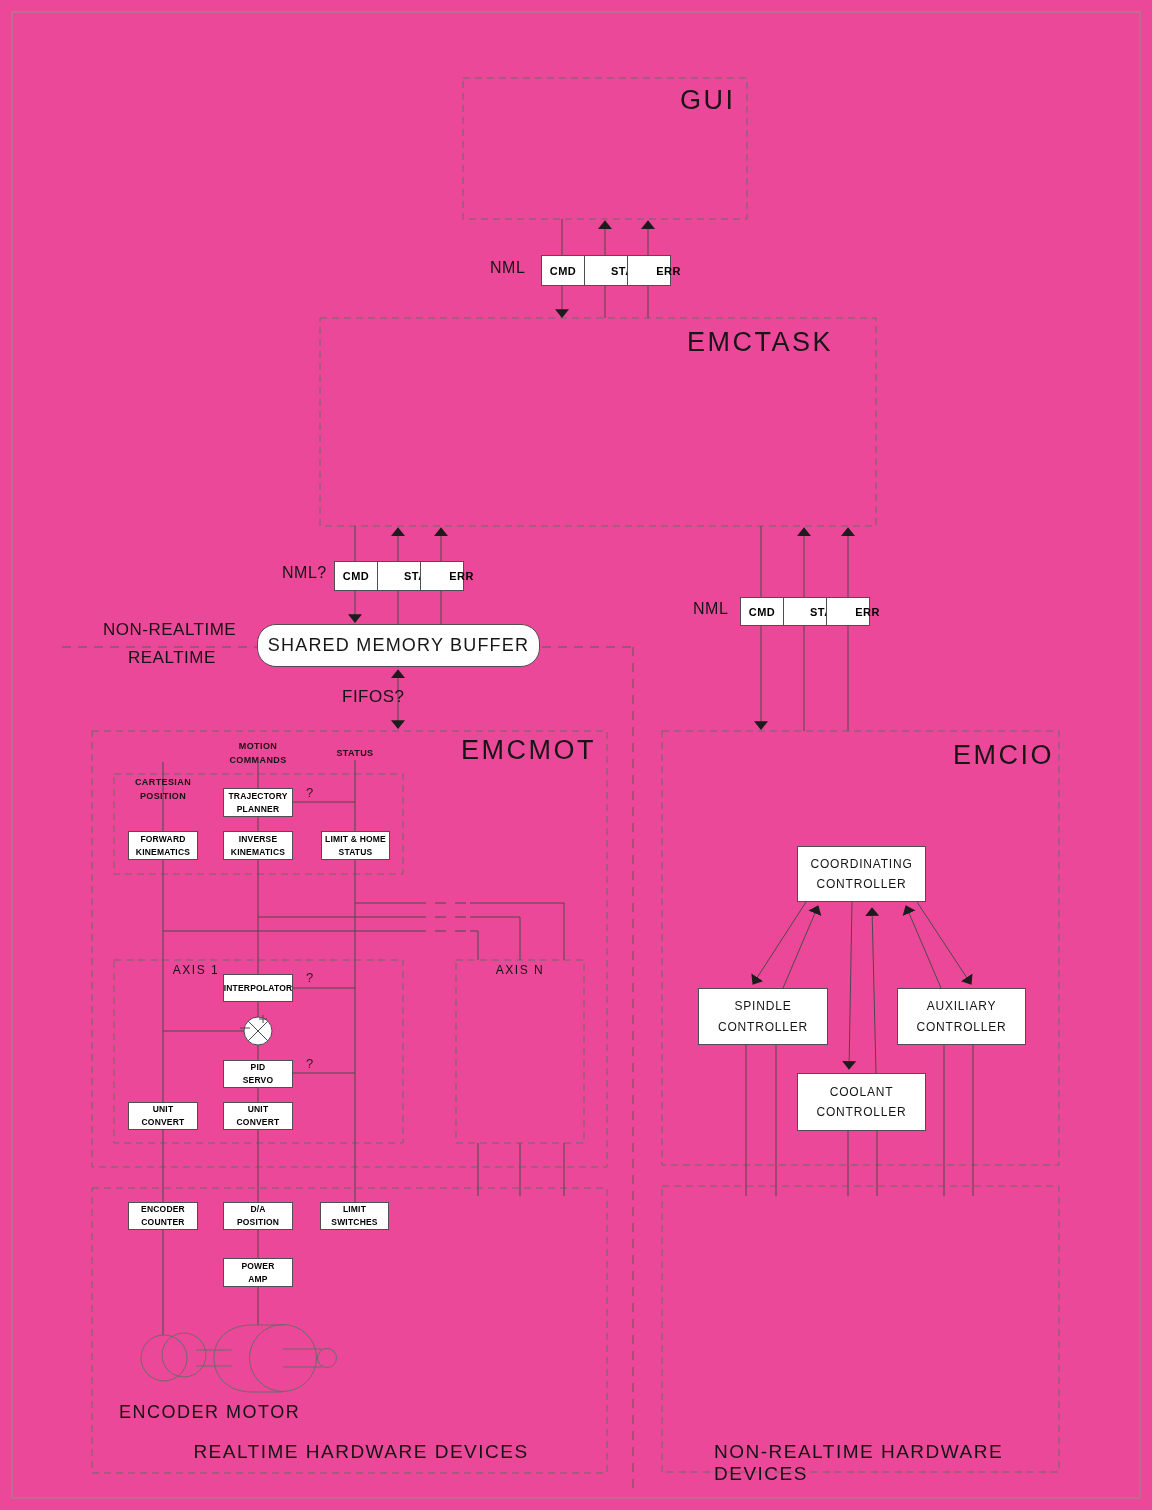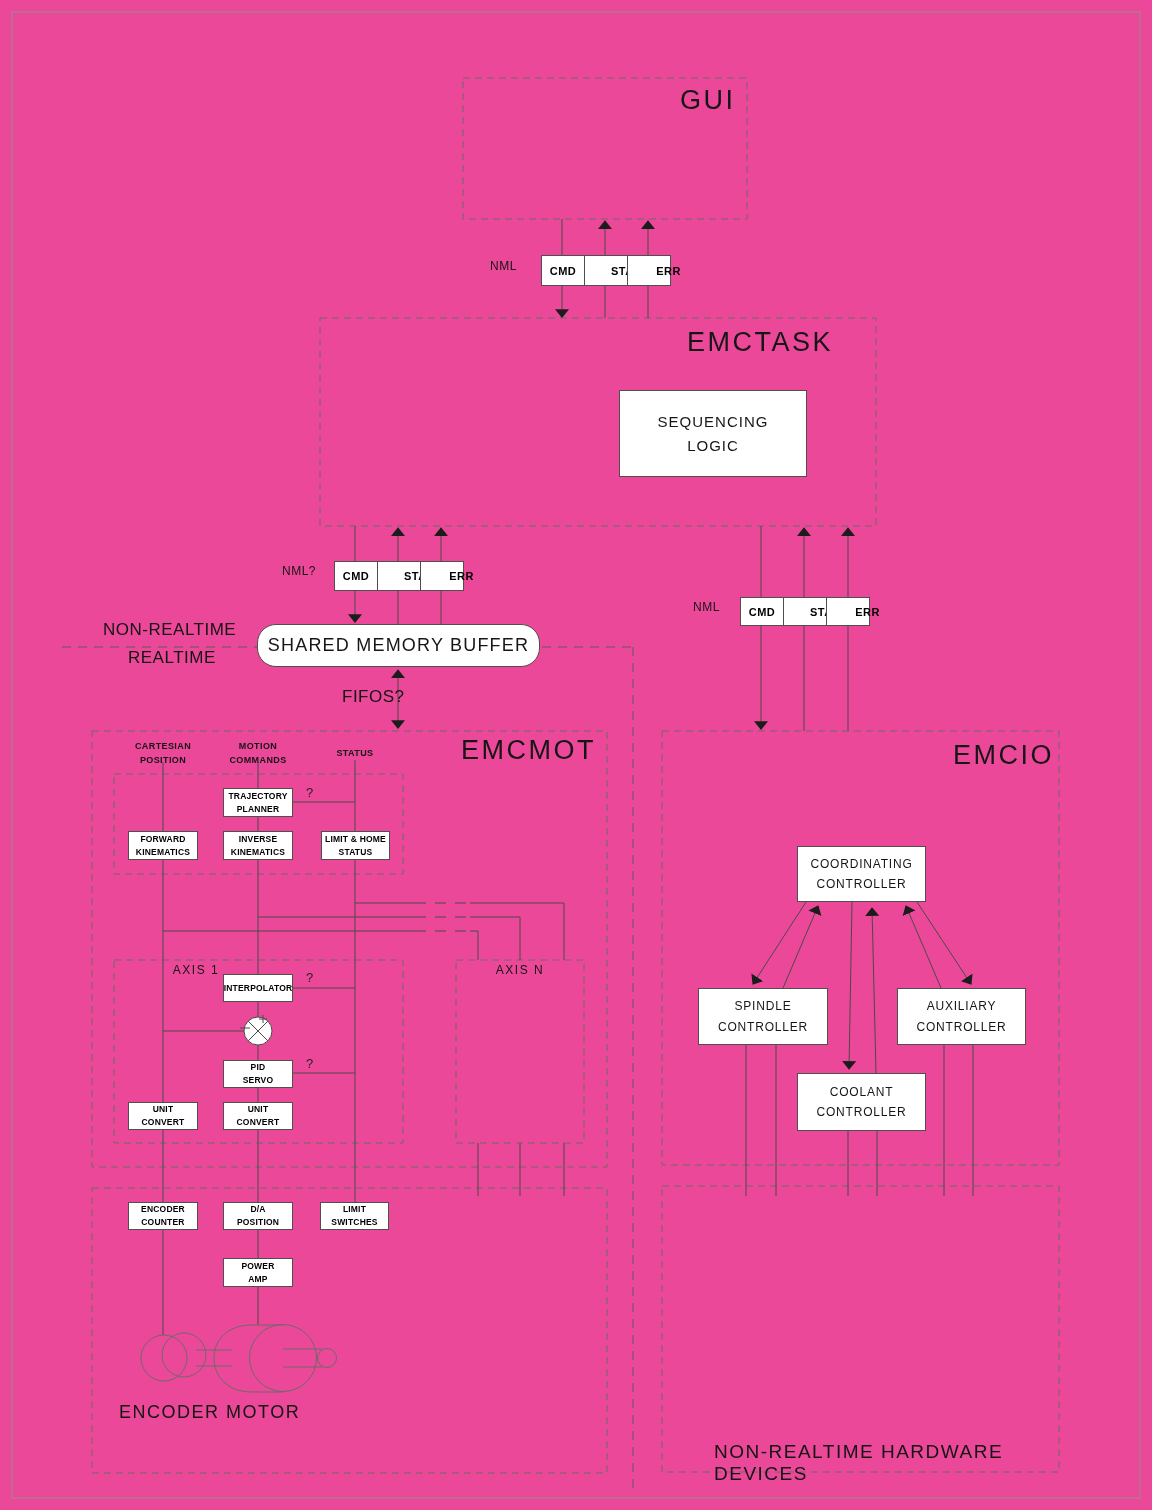--- a/index.html
+++ b/index.html
@@ -8,21 +8,21 @@
   svg.wires{position:absolute;left:0;top:0;}
   .sbox{position:absolute;box-sizing:border-box;border:1px solid #4f4f4f;background:#fff;
         display:flex;align-items:center;justify-content:center;text-align:center;
         white-space:pre-line;color:#000;}
   .xs{font-size:8.5px;font-weight:bold;letter-spacing:.2px;line-height:1.5;}
   .md{font-size:15px;letter-spacing:1px;line-height:1.55;color:#161616;}
   .ctrl{font-size:12px;letter-spacing:.8px;line-height:1.7;color:#161616;}
   .smbx{font-size:18px;letter-spacing:1.2px;color:#161616;border-radius:19px;}
   .lbl{position:absolute;white-space:pre-line;color:#141414;}
   .big{font-size:27px;letter-spacing:2.5px;color:#161616;}
-  .mid{font-size:12px;letter-spacing:.5px;}
+  .mid{font-size:16px;letter-spacing:.5px;}
   .seg{font-size:17px;letter-spacing:.5px;}
   .cap{font-size:19px;letter-spacing:1.5px;}
   .colh{font-size:9px;font-weight:bold;letter-spacing:.4px;text-align:center;
         transform:translateX(-50%);line-height:1.55;}
   .axl{font-size:12px;letter-spacing:1.5px;}
   .q{font-size:13px;color:#222;}
   .ctr{transform:translateX(-50%);}
   .cells{position:absolute;display:flex;}
   .cell{box-sizing:border-box;width:44px;border:1px solid #4f4f4f;background:#fff;
         display:flex;align-items:center;justify-content:center;
@@ -189,29 +189,27 @@
     <div class="cell" style="height:30px">ERR</div>
   </div>
 
   <div class="lbl mid" style="left:693px;top:600px">NML</div>
   <div class="cells" style="left:740px;top:597px;height:29px">
     <div class="cell" style="height:29px">CMD</div>
     <div class="cell" style="height:29px">STAT</div>
     <div class="cell" style="height:29px">ERR</div>
   </div>
 
-  <div class="sbox md" style="left:619px;top:390px;width:188px;height:87px">SEQUENCING
-LOGIC</div>
 
   <div class="sbox smbx" style="left:257px;top:624px;width:283px;height:43px">SHARED MEMORY BUFFER</div>
   <div class="lbl seg" style="left:342px;top:687px">FIFOS?</div>
   <div class="lbl seg" style="left:103px;top:620px">NON-REALTIME</div>
   <div class="lbl seg" style="left:128px;top:648px">REALTIME</div>
 
-  <div class="lbl colh" style="left:163px;top:740px">CARTESIAN
+  <div class="lbl colh" style="left:163px;top:776px">CARTESIAN
 POSITION</div>
   <div class="lbl colh" style="left:258px;top:740px">MOTION
 COMMANDS</div>
   <div class="lbl colh" style="left:355px;top:747px">STATUS</div>
 
   <div class="sbox xs" style="left:223px;top:788px;width:70px;height:29px">TRAJECTORY
 PLANNER</div>
   <div class="sbox xs" style="left:128px;top:831px;width:70px;height:29px">FORWARD
 KINEMATICS</div>
   <div class="sbox xs" style="left:223px;top:831px;width:70px;height:29px">INVERSE
@@ -248,15 +246,16 @@
   <div class="sbox xs" style="left:223px;top:1202px;width:70px;height:28px">D/A
 POSITION</div>
   <div class="sbox xs" style="left:320px;top:1202px;width:69px;height:28px">LIMIT
 SWITCHES</div>
   <div class="sbox xs" style="left:223px;top:1258px;width:70px;height:29px">POWER
 AMP</div>
 
   <div class="lbl cap" style="left:119px;top:1402px;font-size:18px">ENCODER</div>
   <div class="lbl cap" style="left:226px;top:1402px;font-size:18px">MOTOR</div>
 
+  <div class="lbl cap ctr" style="left:361px;top:1441px">REALTIME HARDWARE DEVICES</div>
   <div class="lbl cap ctr" style="left:860px;top:1441px">NON-REALTIME HARDWARE DEVICES</div>
 
 </div>
 
 </body></html>

